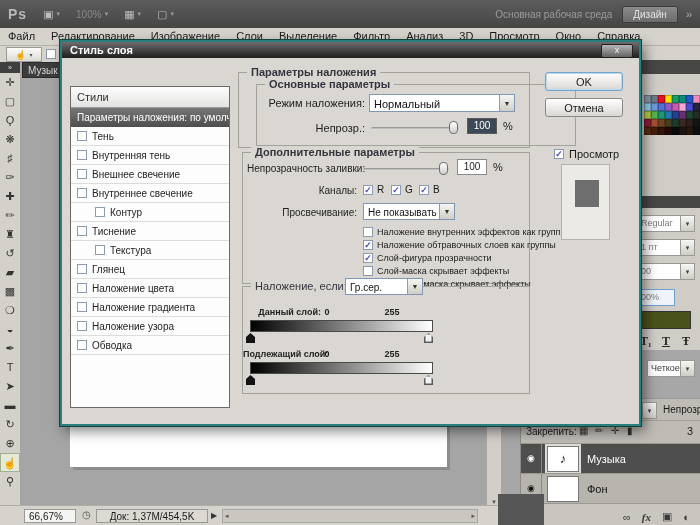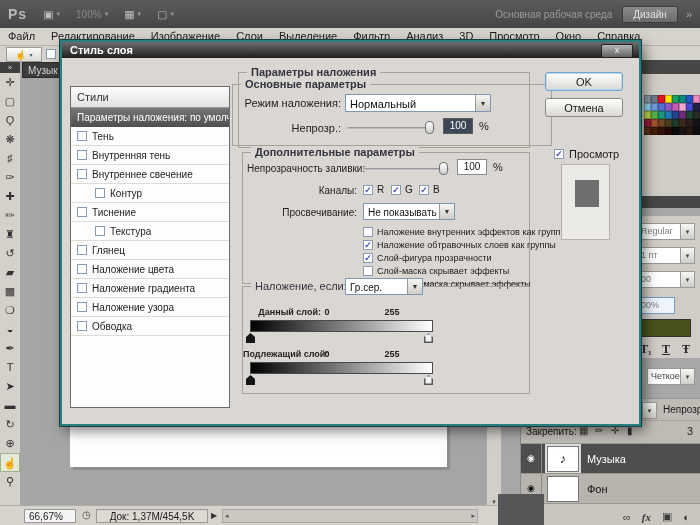--- a/index.html
+++ b/index.html
@@ -250,21 +250,21 @@
     <div class="sw" style="background: rgb(70, 30, 10);"></div>
     <div class="sw" style="background: rgb(50, 20, 10);"></div>
     <div class="sw" style="background: rgb(35, 10, 10);"></div>
     <div class="sw" style="background: rgb(10, 10, 10);"></div>
     <div class="sw" style="background: rgb(30, 20, 20);"></div>
     <div class="sw" style="background: rgb(40, 25, 15);"></div>
     <div class="sw" style="background: rgb(15, 15, 15);"></div>
   </div>
 <div class="abs panel-dark" style="left:633px;top:196px;width:67px;height:12px"></div>
 
-<div class="abs panel-body" style="left:633px;top:216px;width:67px;height:142px">
+<div class="abs panel-body" style="left:633px;top:208px;width:67px;height:142px">
   <span class="cp-dd" style="left:4px;top:7px;width:58px">
     <span class="t">Regular</span>
     <span class="a">▼</span>
   </span>
   <span class="cp-dd" style="left:4px;top:31px;width:58px">
     <span class="t">1 пт</span>
     <span class="a">▼</span>
   </span>
   <span class="cp-dd" style="left:4px;top:55px;width:58px">
     <span class="t">00</span>
@@ -328,20 +328,24 @@
     <div class="style-row">
         <span class="cb"></span>
         <span>Тень</span>
       </div>
     <div class="style-row">
         <span class="cb"></span>
         <span>Внутренняя тень</span>
       </div>
     <div class="style-row">
         <span class="cb"></span>
+        <span>Внешнее свечение</span>
+      </div>
+    <div class="style-row">
+        <span class="cb"></span>
         <span>Внутреннее свечение</span>
       </div>
     <div class="style-row indent">
         <span class="cb"></span>
         <span>Контур</span>
       </div>
     <div class="style-row">
         <span class="cb"></span>
         <span>Тиснение</span>
       </div>
@@ -367,21 +371,21 @@
       </div>
     <div class="style-row">
         <span class="cb"></span>
         <span>Обводка</span>
       </div>
   </div>
 
   <div class="fieldset" style="left:176px;top:30px;width:292px;height:76px">
     <span class="legend">Параметры наложения</span>
   </div>
-  <div class="fieldset" style="left:170px;top:42px;width:320px;height:62px">
+  <div class="fieldset" style="left:194px;top:42px;width:320px;height:62px">
     <span class="legend">Основные параметры</span>
     <span class="flabel" style="left:4px;top:12px;width:104px;font-size:11px">Режим наложения:</span>
     <span class="dd" style="left:112px;top:9px;width:146px;height:18px">
       <span class="t">Нормальный</span>
       <span class="a">▼</span>
     </span>
     <span class="flabel" style="left:4px;top:37px;width:104px;font-size:11px">Непрозр.:</span>
     <span class="track" style="left:114px;top:42px;width:88px"></span>
     <span class="thumbk" style="left:192px;top:36px"></span>
     <span class="val selhl" style="left:210px;top:33px;width:30px;height:16px;line-height:14px">100</span>

